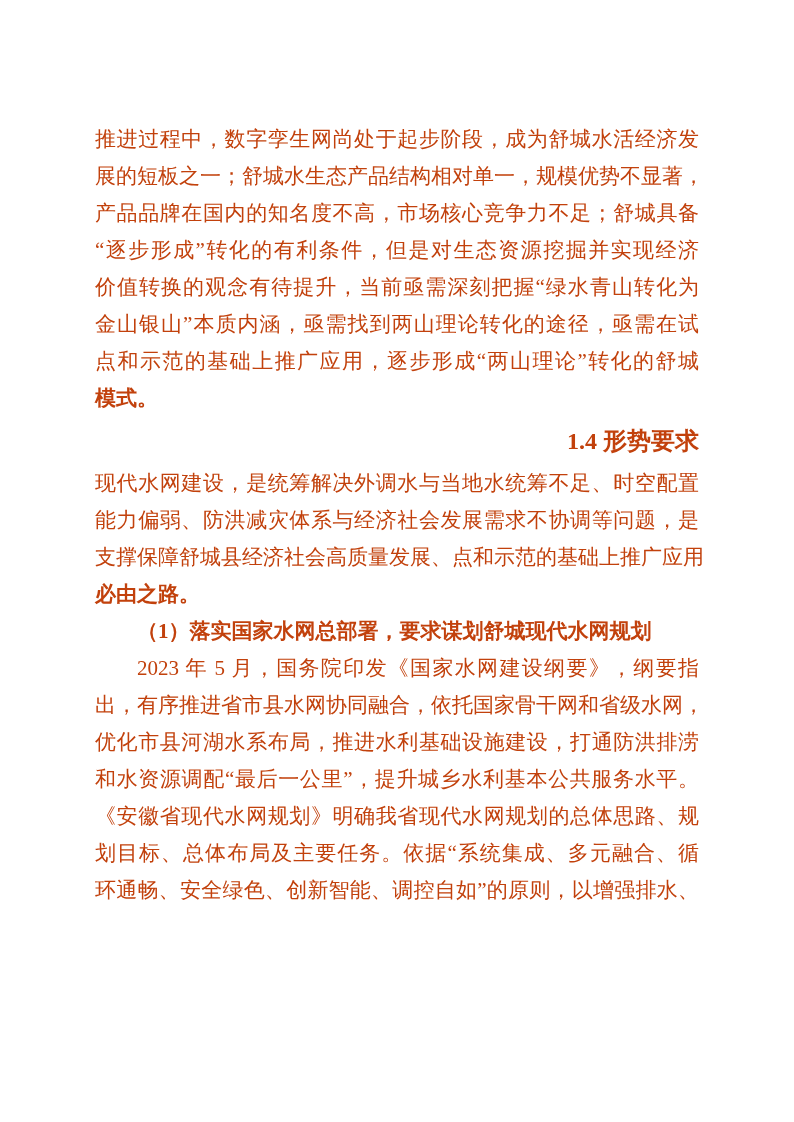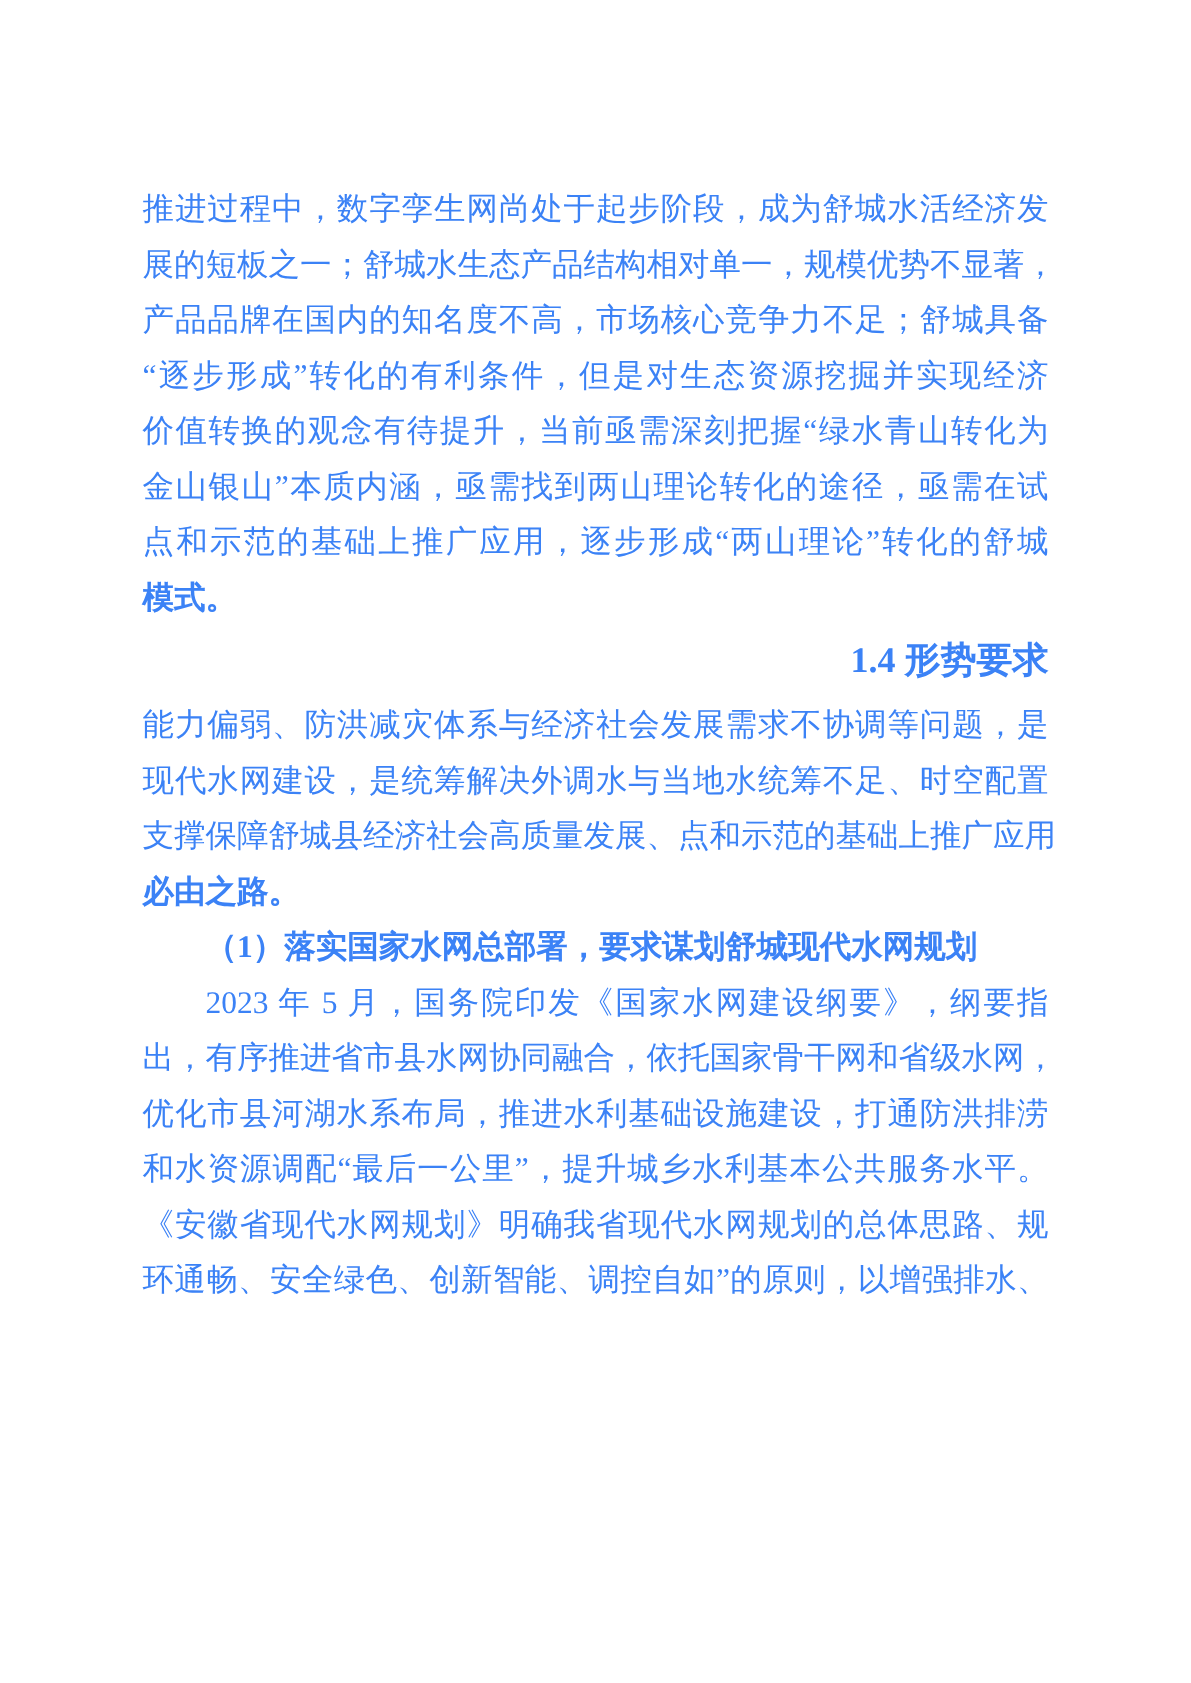--- a/index.html
+++ b/index.html
@@ -7,21 +7,21 @@
     padding: 0;
     background: #ffffff;
   }
   .page {
     position: relative;
     width: 794px;
     height: 913px;
     background: #ffffff;
     overflow: hidden;
     font-family: "Liberation Serif", "DejaVu Serif", serif;
-    color: #3b82f6;
+    color: #c2410c;
   }
   .text-block {
     position: absolute;
     left: 95px;
     top: 121px;
     width: 604px;
   }
   .line {
     margin: 0;
     font-size: 21px;
@@ -72,30 +72,31 @@
     <p class="line">展的短板之一；舒城水生态产品结构相对单一，规模优势不显著，</p>
     <p class="line">产品品牌在国内的知名度不高，市场核心竞争力不足；舒城具备</p>
     <p class="line">“逐步形成”转化的有利条件，但是对生态资源挖掘并实现经济</p>
     <p class="line">价值转换的观念有待提升，当前亟需深刻把握“绿水青山转化为</p>
     <p class="line">金山银山”本质内涵，亟需找到两山理论转化的途径，亟需在试</p>
     <p class="line">点和示范的基础上推广应用，逐步形成“两山理论”转化的舒城</p>
     <p class="line para-end">模式。</p>
 
     <h2 class="section-heading">1.4 形势要求</h2>
 
+    <p class="line">现代水网建设，是统筹解决外调水与当地水统筹不足、时空配置</p>
     <p class="line">能力偏弱、防洪减灾体系与经济社会发展需求不协调等问题，是</p>
-    <p class="line">现代水网建设，是统筹解决外调水与当地水统筹不足、时空配置</p>
     <p class="line">支撑保障舒城县经济社会高质量发展、点和示范的基础上推广应用</p>
     <p class="line para-end">必由之路。</p>
 
     <p class="line bold indent para-end">（1）落实国家水网总部署，要求谋划舒城现代水网规划</p>
 
     <p class="line indent">2023 年 5 月，国务院印发《国家水网建设纲要》，纲要指</p>
     <p class="line">出，有序推进省市县水网协同融合，依托国家骨干网和省级水网，</p>
     <p class="line">优化市县河湖水系布局，推进水利基础设施建设，打通防洪排涝</p>
     <p class="line">和水资源调配“最后一公里”，提升城乡水利基本公共服务水平。</p>
     <p class="line">《安徽省现代水网规划》明确我省现代水网规划的总体思路、规</p>
+    <p class="line">划目标、总体布局及主要任务。依据“系统集成、多元融合、循</p>
     <p class="line">环通畅、安全绿色、创新智能、调控自如”的原则，以增强排水、</p>
 
   </div>
 
   <div class="page-number">16</div>
 </div>
 
 </body></html>

